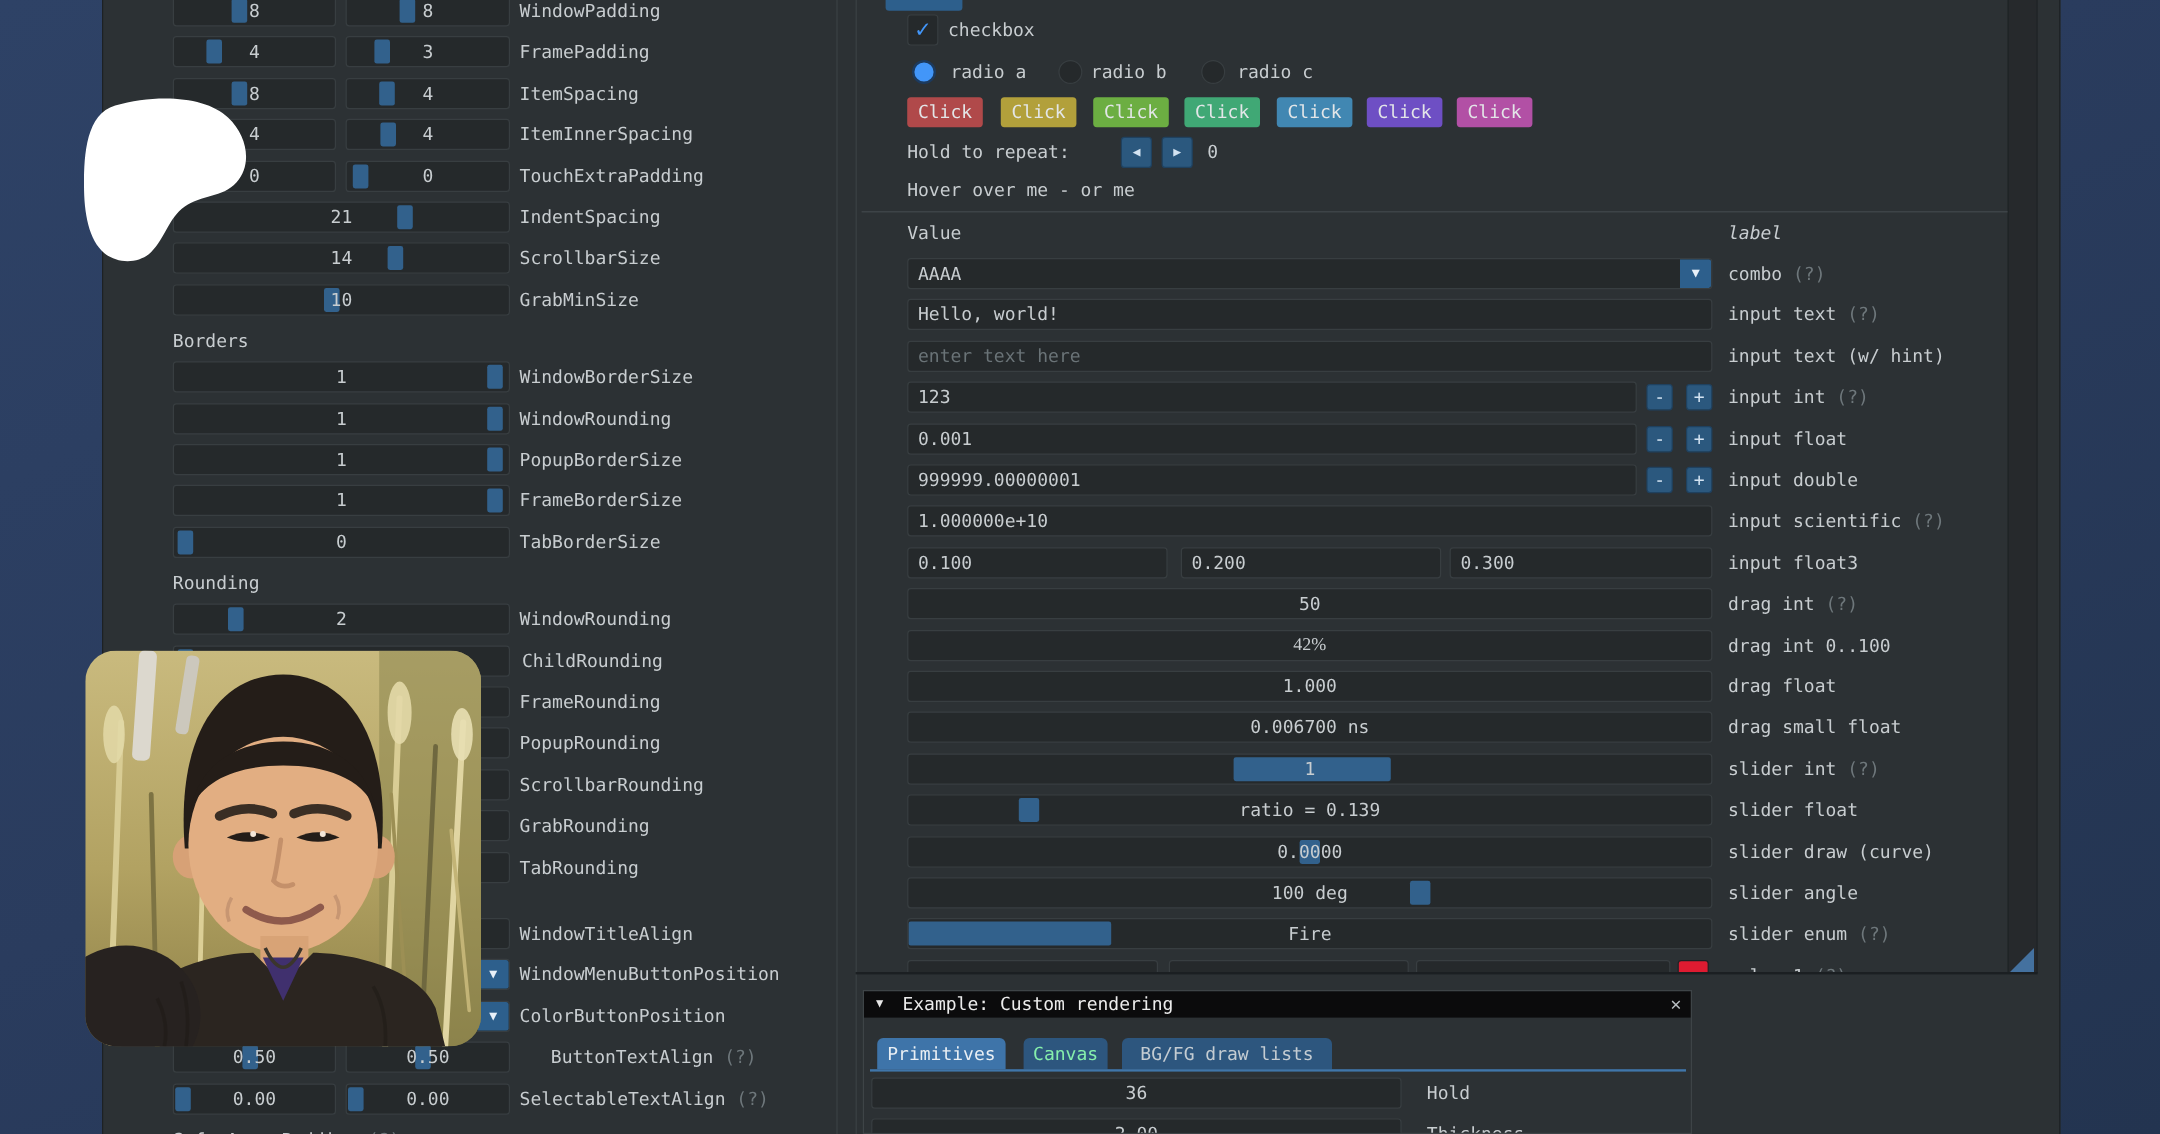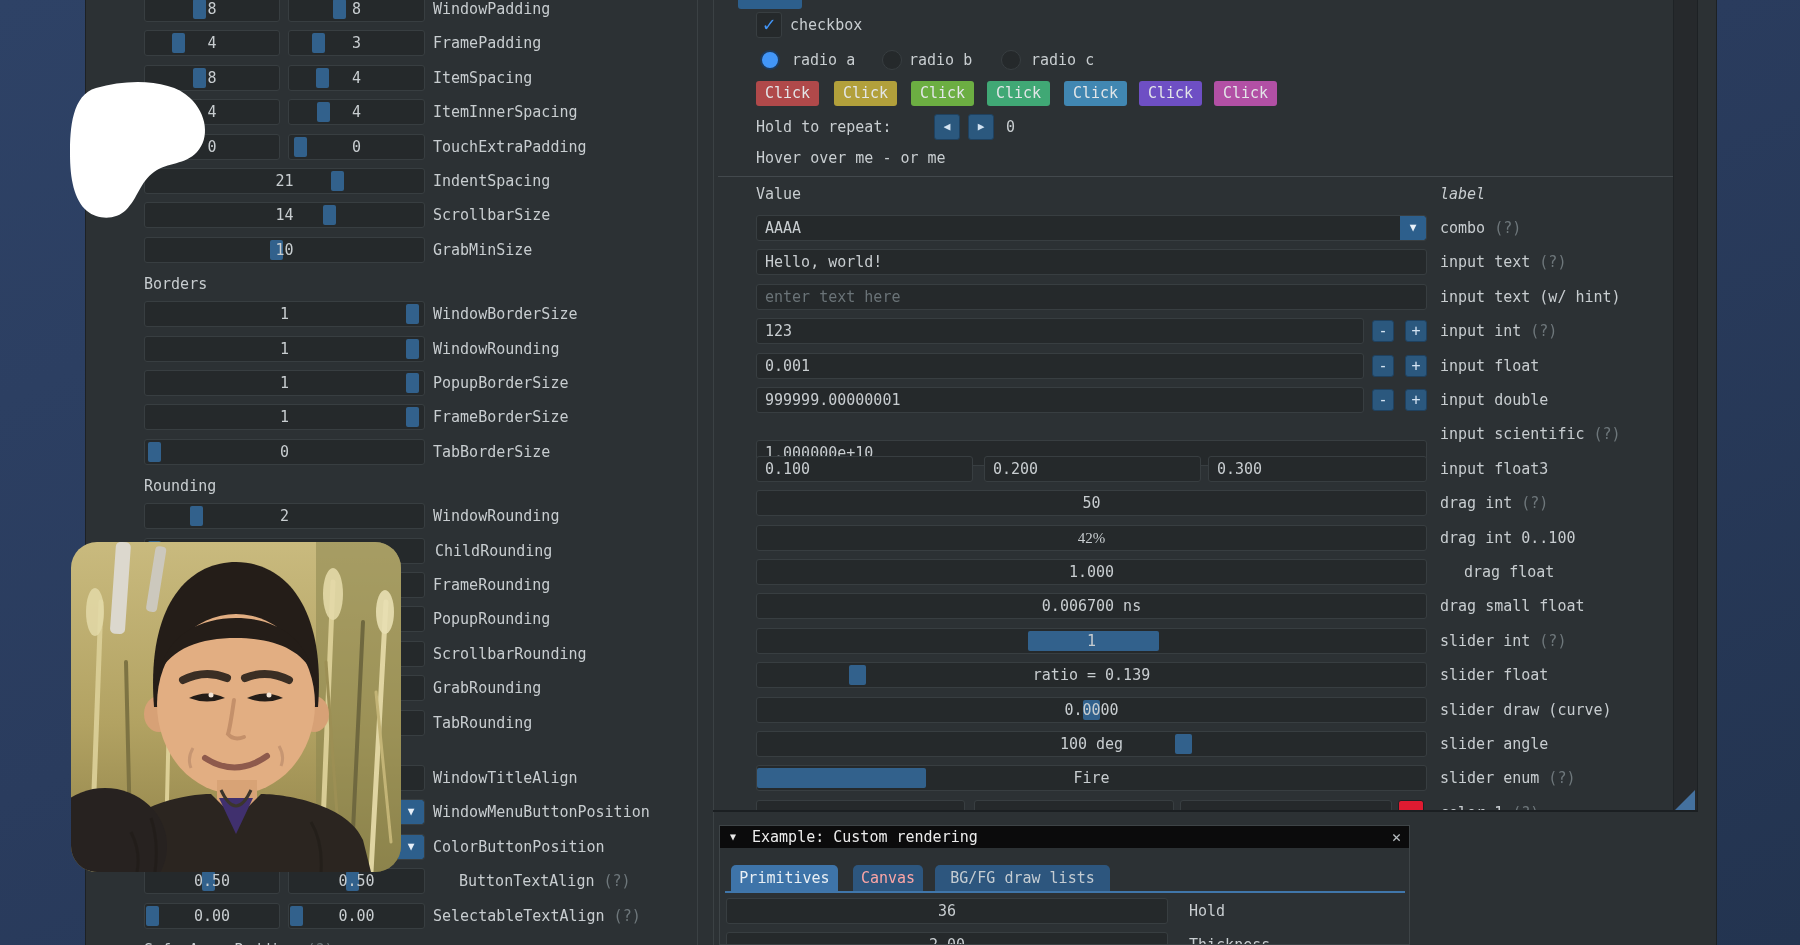--- a/index.html
+++ b/index.html
@@ -248,21 +248,21 @@
         </div>
         <div class="sqbtn" style="left: 659px; top: 355px; width: 22px; height: 22px; line-height: 20px;">-</div>
         <div class="sqbtn" style="left: 692px; top: 355px; width: 22px; height: 22px; line-height: 20px;">+</div>
         <div class="lbl" style="left: 727px; top: 353px;"><span>input float</span></div>
         <div class="frame" style="left: 43px; top: 387px; width: 608px;">
           <div class="fval-left">999999.00000001</div>
         </div>
         <div class="sqbtn" style="left: 659px; top: 389px; width: 22px; height: 22px; line-height: 20px;">-</div>
         <div class="sqbtn" style="left: 692px; top: 389px; width: 22px; height: 22px; line-height: 20px;">+</div>
         <div class="lbl" style="left: 727px; top: 387px;"><span>input double</span></div>
-        <div class="frame" style="left: 43px; top: 440px; width: 671px;">
+        <div class="frame" style="left: 43px; top: 421px; width: 671px;">
           <div class="fval-left">1.000000e+10</div>
         </div>
         <div class="lbl" style="left: 727px; top: 421px;"><span>input scientific</span><span class="help"> (?)</span></div>
         <div class="frame" style="left: 43px; top: 456px; width: 217px;">
           <div class="fval-left">0.100</div>
         </div>
         <div class="frame" style="left: 271px; top: 456px; width: 217px;">
           <div class="fval-left">0.200</div>
         </div>
         <div class="frame" style="left: 495px; top: 456px; width: 219px;">
@@ -273,21 +273,21 @@
           <div class="fval">50</div>
         </div>
         <div class="lbl" style="left: 727px; top: 490px;"><span>drag int</span><span class="help"> (?)</span></div>
         <div class="frame" style="left: 43px; top: 525px; width: 671px; font-family: Liberation Serif, serif;">
           <div class="fval">42%</div>
         </div>
         <div class="lbl" style="left: 727px; top: 525px;"><span>drag int 0..100</span></div>
         <div class="frame" style="left: 43px; top: 559px; width: 671px;">
           <div class="fval">1.000</div>
         </div>
-        <div class="lbl" style="left: 727px; top: 559px; margin-left: 24px;"><span>drag float</span></div>
+        <div class="lbl" style="left: 727px; top: 559px;"><span>drag float</span></div>
         <div class="frame" style="left: 43px; top: 593px; width: 671px;">
           <div class="fval">0.006700 ns</div>
         </div>
         <div class="lbl" style="left: 727px; top: 593px;"><span>drag small float</span></div>
         <div class="frame" style="left: 43px; top: 628px; width: 671px;">
           <div class="grab" style="left: 271px; width: 131px;"></div>
           <div class="fval">1</div>
         </div>
         <div class="lbl" style="left: 727px; top: 628px;"><span>slider int</span><span class="help"> (?)</span></div>
         <div class="frame" style="left: 43px; top: 662px; width: 671px;">
@@ -324,21 +324,21 @@
   <div id="right-bottom-border"></div>
 
   <div id="example-window">
     <div id="example-titlebar">
       <span class="abs" style="left:10px;top:0;font-size:10px;color:#e8e8e8;">▼</span>
       <span class="abs" style="left:32px;top:0;">Example: Custom rendering</span>
       <span class="abs titlebtn" style="left:672px;top:0;">✕</span>
     </div>
     <div id="example-tabs">
         <div class="tab" style="left: 11px; width: 107px; background: rgb(62, 116, 169); color: rgb(233, 239, 244);">Primitives</div>
-        <div class="tab" style="left: 133px; width: 70px; background: rgb(45, 86, 126); color: #fca5a5;">Canvas</div>
+        <div class="tab" style="left: 133px; width: 70px; background: rgb(45, 86, 126); color: #86efac;">Canvas</div>
         <div class="tab" style="left: 215px; width: 175px; background: rgb(45, 86, 126); color: rgb(196, 204, 210);">BG/FG draw lists</div>
       </div>
     <div id="tab-underline"></div>
     <div id="example-rows">
         <div class="frame" style="left: 6px; top: 72px; width: 442px;">
           <div class="fval">36</div>
         </div>
         <div class="lbl" style="left: 469px; top: 72px;"><span>Hold</span></div>
         <div class="frame" style="left: 6px; top: 106px; width: 442px;">
           <div class="fval">2.00</div>

